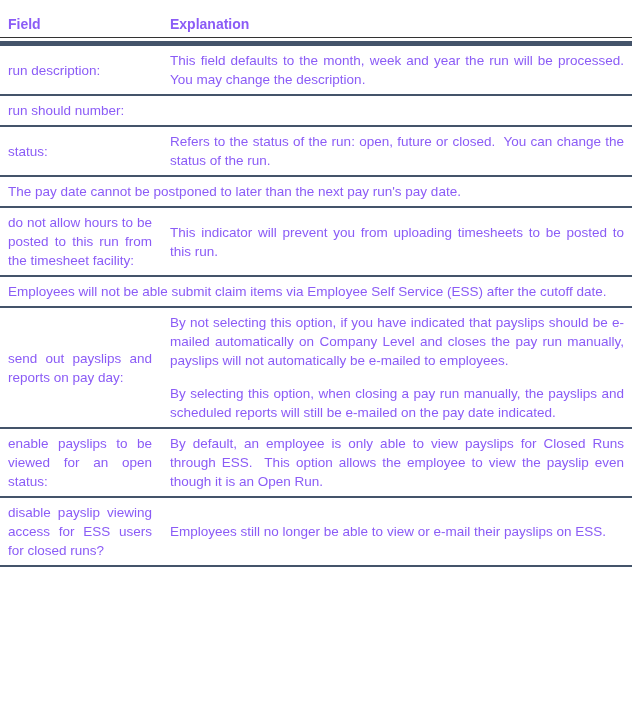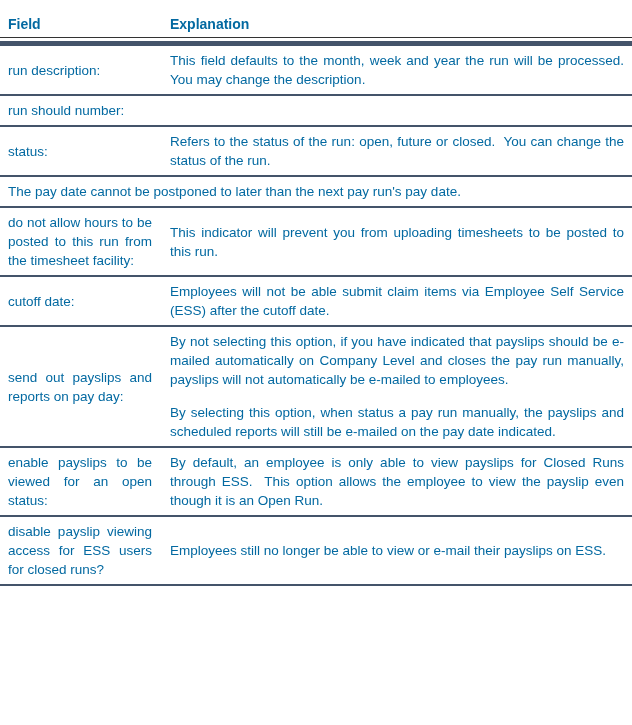--- a/index.html
+++ b/index.html
@@ -2,21 +2,21 @@
 <html><head>
 <meta charset="utf-8">
 <style>
   html, body { margin: 0; padding: 0; background: #ffffff; }
   .page {
     width: 632px;
     height: 725px;
     box-sizing: border-box;
     padding-top: 16px;
     background: #ffffff;
-    color: #0369a1;
+    color: #8b5cf6;
     font-family: "Liberation Sans", sans-serif;
     overflow: hidden;
   }
   .thead {
     display: flex;
     align-items: flex-end;
     padding-bottom: 4px;
     border-bottom: 1px solid #333333;
     font-weight: bold;
     font-size: 14px;
@@ -107,35 +107,32 @@
   <div class="row">
     <div class="cell field">
       <p class="para">do not allow hours to be posted to this run from the timesheet facility:</p>
     </div>
     <div class="cell expl">
       <p class="para">This indicator will prevent you from uploading timesheets to be posted to this run.</p>
     </div>
   </div>
 
   <div class="row">
-    <div class="cell field">
-      <p class="para">cutoff date:</p>
-    </div>
     <div class="cell expl">
       <p class="para">Employees will not be able submit claim items via Employee Self Service (ESS) after the cutoff date.</p>
     </div>
   </div>
 
   <div class="row">
     <div class="cell field">
       <p class="para">send out payslips and reports on pay day:</p>
     </div>
     <div class="cell expl">
       <p class="para">By not selecting this option, if you have indicated that payslips should be e-mailed automatically on Company Level and closes the pay run manually, payslips will not automatically be e-mailed to employees.</p>
-      <p class="para">By selecting this option, when status a pay run manually, the payslips and scheduled reports will still be e-mailed on the pay date indicated.</p>
+      <p class="para">By selecting this option, when closing a pay run manually, the payslips and scheduled reports will still be e-mailed on the pay date indicated.</p>
     </div>
   </div>
 
   <div class="row">
     <div class="cell field">
       <p class="para">enable payslips to be viewed for an open status:</p>
     </div>
     <div class="cell expl">
       <p class="para">By default, an employee is only able to view payslips for Closed Runs through ESS.  This option allows the employee to view the payslip even though it is an Open Run.</p>
     </div>

